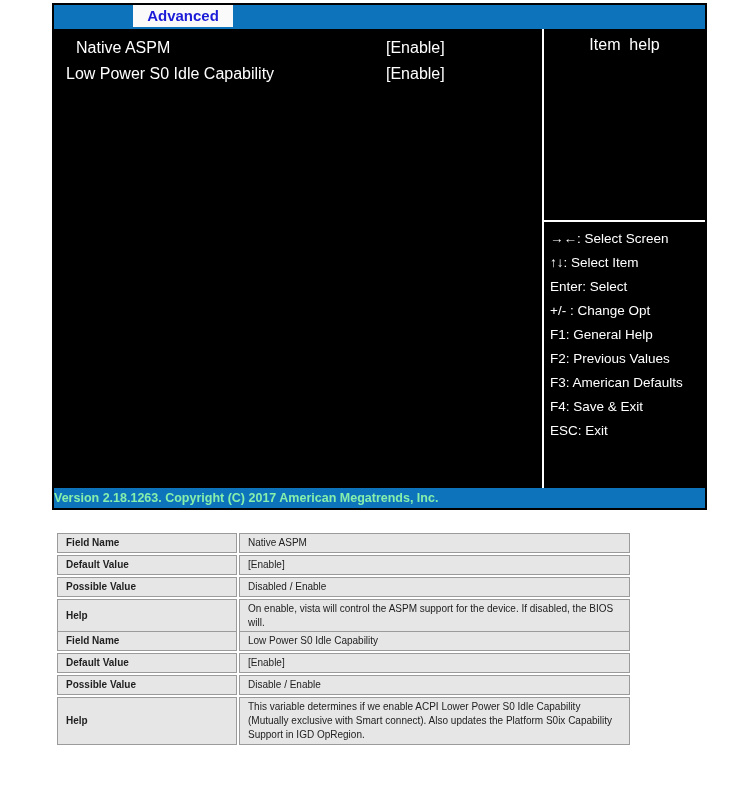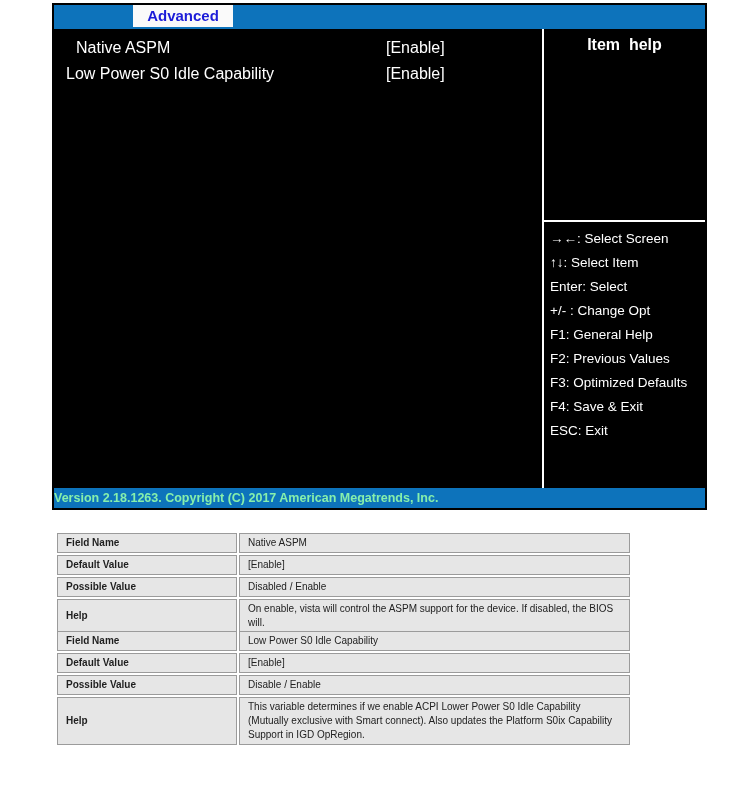--- a/index.html
+++ b/index.html
@@ -48,21 +48,21 @@
   .bios-help {
     flex: 1; border-left: 2px solid #fff;
     display: flex; flex-direction: column;
     color: #fff;
   }
   .help-title-box {
     height: 193px; border-bottom: 2px solid #fff;
   }
   .help-title {
     margin-top: 7px; text-align: center;
-    font-size: 16px; font-weight: bold;
+    font-size: 16px; font-weight: normal;
     white-space: pre;
   }
   .help-keys { padding: 5px 2px 0 6px; }
   .help-key {
     font-size: 13.5px; font-weight: normal; line-height: 24px;
     white-space: nowrap;
   }
   .bios-footer {
     height: 20px; background: #0d73bb;
     color: #86efac; font-size: 12.5px; font-weight: bold;
@@ -112,21 +112,21 @@
       <div class="help-title-box">
         <div class="help-title">Item  help</div>
       </div>
       <div class="help-keys">
         <div class="help-key">→←: Select Screen</div>
         <div class="help-key">↑↓: Select Item</div>
         <div class="help-key">Enter: Select</div>
         <div class="help-key">+/- : Change Opt</div>
         <div class="help-key">F1: General Help</div>
         <div class="help-key">F2: Previous Values</div>
-        <div class="help-key">F3: Optimized Defaults</div>
+        <div class="help-key">F3: American Defaults</div>
         <div class="help-key">F4: Save &amp; Exit</div>
         <div class="help-key">ESC: Exit</div>
       </div>
     </div>
   </div>
   <div class="bios-footer">Version 2.18.1263. Copyright (C) 2017 American Megatrends, Inc.</div>
 </div>
 
 <table class="ref-table ref-table-1">
   <tbody>

